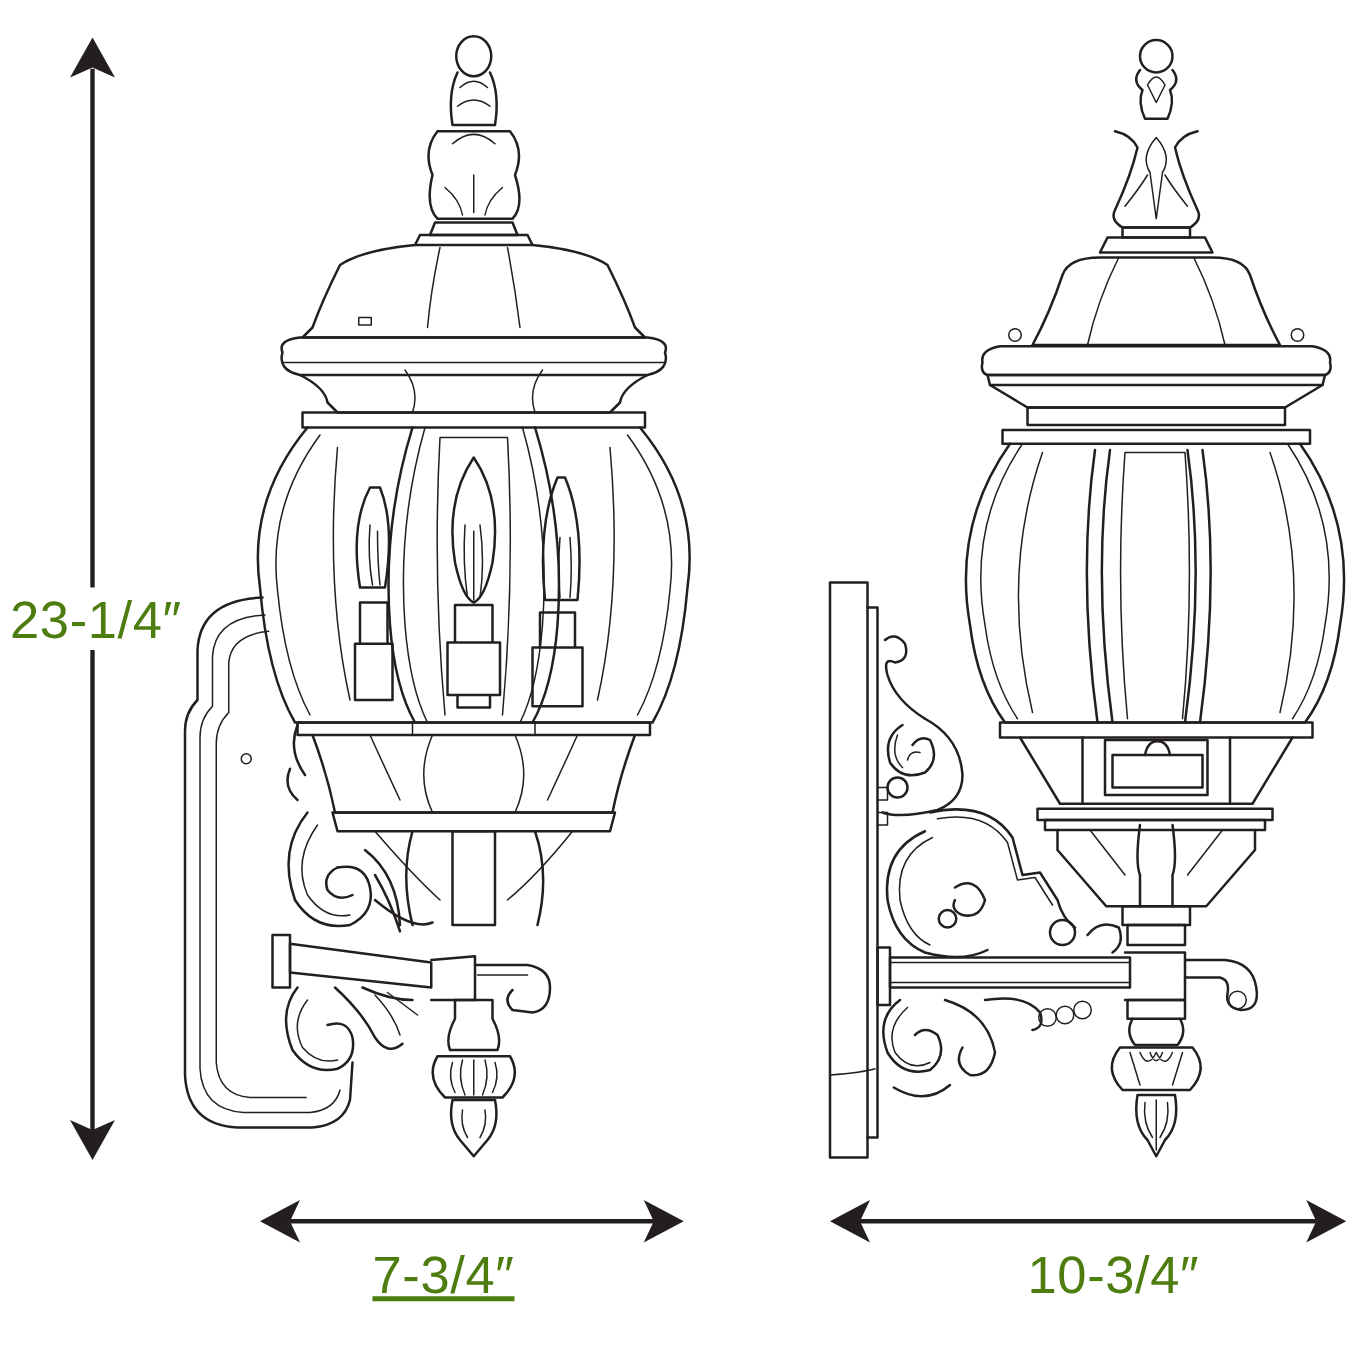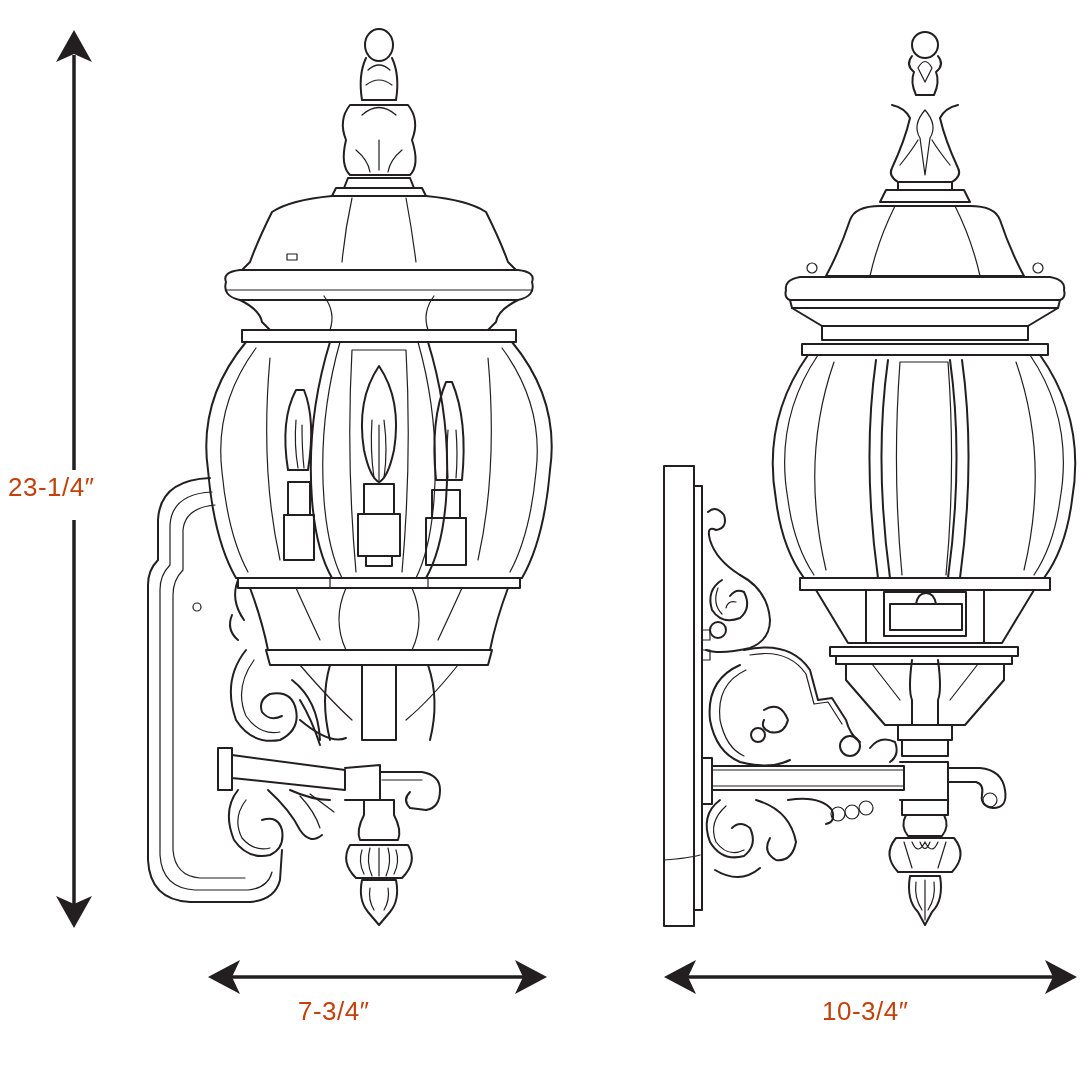--- a/index.html
+++ b/index.html
@@ -1,22 +1,22 @@
 <!DOCTYPE html>
 <html><head>
 <meta charset="utf-8">
 <style>
   html, body { margin: 0; padding: 0; background: #ffffff; }
   body { width: 1080px; height: 1080px; position: relative; overflow: hidden; }
   .canvas { position: absolute; left: 0; top: 0; width: 1080px; height: 1080px; }
   .dim-label {
     position: absolute;
     font-family: "Liberation Sans", "DejaVu Sans", sans-serif;
-    font-size: 26px;
-    color: #c2410c;
+    font-size: 42px;
+    color: #4d7c0f;
     letter-spacing: 0.5px;
     white-space: nowrap;
   }
   svg .ln { fill: none; stroke: #231f20; stroke-width: 2; stroke-linejoin: round; stroke-linecap: round; }
   svg .th { fill: none; stroke: #231f20; stroke-width: 1.2; stroke-linejoin: round; stroke-linecap: round; }
   svg .dim { fill: none; stroke: #231f20; stroke-width: 3.5; }
   svg .arrow { fill: #231f20; stroke: none; }
 </style>
 </head>
 <body>
@@ -204,15 +204,15 @@
     <path class="ln" d="M902 800 L948 800 L948 815 L902 815 Z"></path>
     <path class="ln" d="M906 815 Q900 826 908 836 L942 836 Q950 826 944 815"></path>
     <path class="ln" d="M896 838 Q882 855 898 872 L952 872 Q968 855 954 838 Z"></path>
     <path class="th" d="M904 842 L912 868 M920 842 Q925 855 930 842 M946 842 L938 868 M912 842 Q918 856 925 842 M925 842 Q932 856 938 842"></path>
     <path class="ln" d="M910 876 L940 876 Q944 900 932 912 L925 925 L918 912 Q906 900 910 876 Z"></path>
     <path class="th" d="M916 882 Q914 898 922 910 M934 882 Q936 898 928 910 M925 880 L925 920"></path>
   </g>
 </svg>
 
   <div class="dim-label" style="left:8px; top:472px;">23-1/4″</div>
-  <div class="dim-label" style="left:298px; top:996px;">7-3/4″</div>
+  <div class="dim-label" style="left:298px; top:996px;text-decoration:underline;">7-3/4″</div>
   <div class="dim-label" style="left:822px; top:996px;">10-3/4″</div>
 </div>
 
 </body></html>

